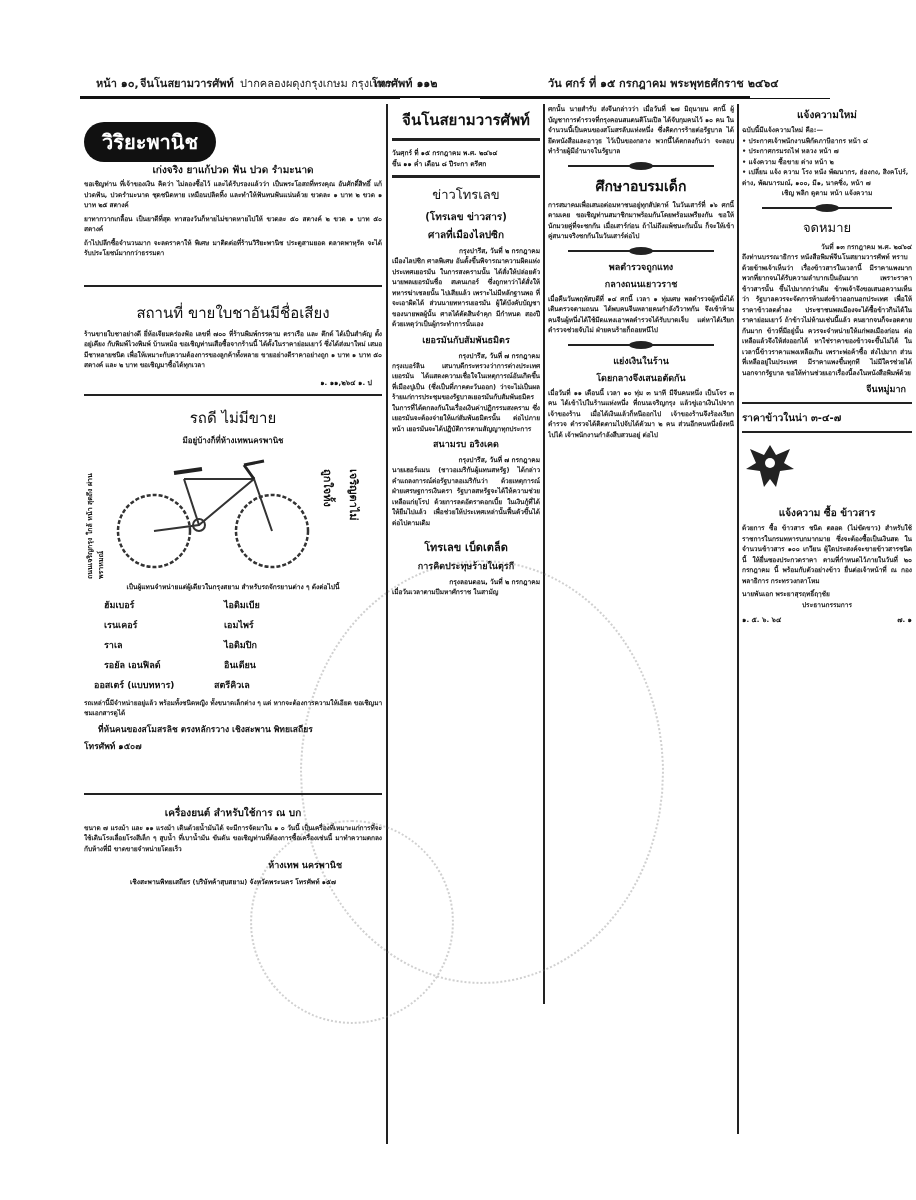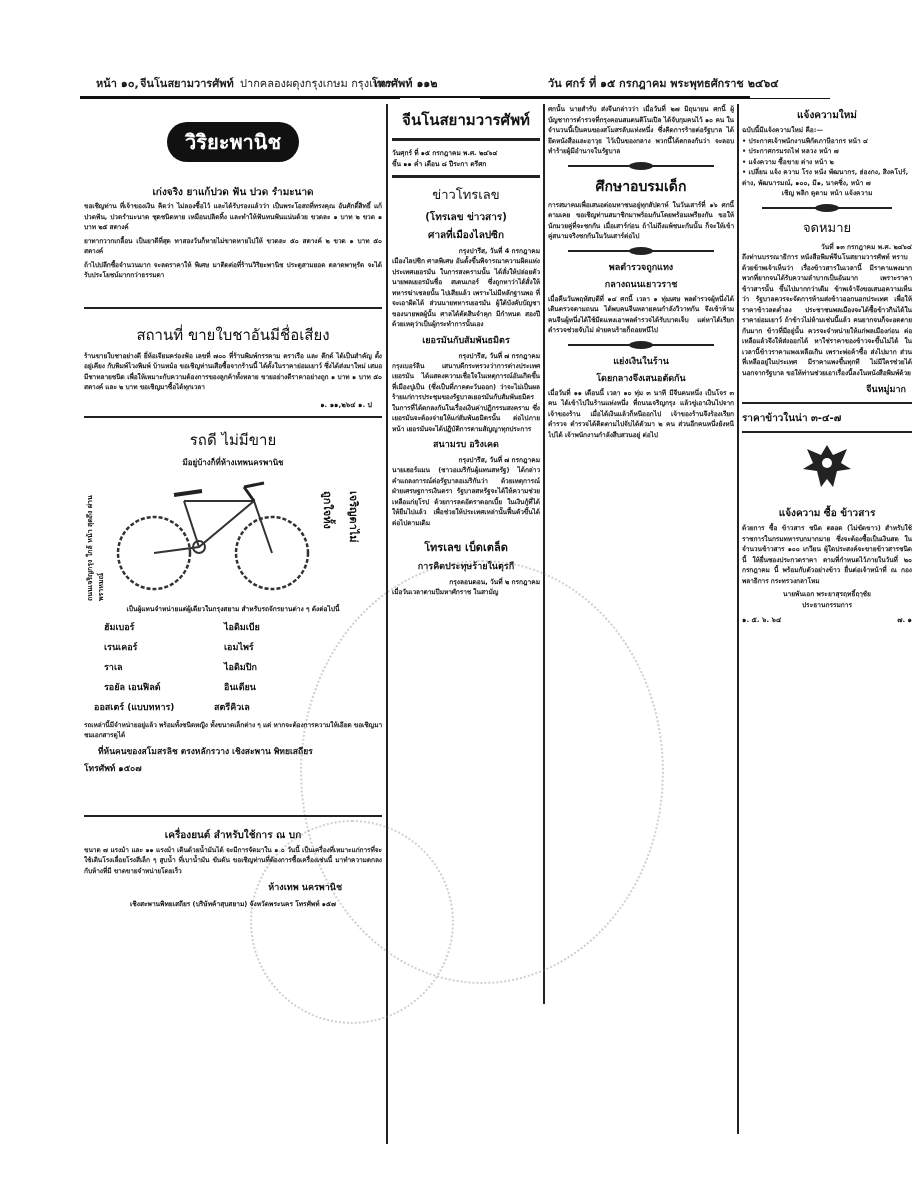--- a/index.html
+++ b/index.html
@@ -3,21 +3,21 @@
 <meta charset="utf-8">
 <style>
   html,body{margin:0;padding:0;background:#fff;}
   body{width:916px;height:1200px;position:relative;overflow:hidden;font-family:"DejaVu Sans",sans-serif;color:#111;}
   .page{position:absolute;left:0;top:0;width:916px;height:1200px;}
   .hdr{position:absolute;top:74px;font-size:11px;font-weight:bold;white-space:nowrap;color:#1a1a1a;}
   .hdr-rule{position:absolute;top:96px;height:3px;background:#111;}
   .col{position:absolute;top:104px;bottom:8px;overflow:hidden;}
   .vrule{position:absolute;top:104px;width:2px;background:#222;}
   p.t{margin:0 0 3px 0;font-size:6.6px;line-height:10.5px;text-align:justify;color:#222;font-weight:bold;letter-spacing:-0.1px;}
-  .ctr{text-align:center;}
+  .ctr{text-align:left;}
   .h2{font-size:13px;font-weight:normal;text-align:center;margin:4px 0;}
   .h3{font-size:10px;font-weight:bold;text-align:center;margin:3px 0;}
   .sub{font-size:8px;text-align:center;margin:2px 0;font-weight:bold;}
   .rule{height:2px;background:#222;margin:6px 0;}
   .flourish{height:2px;background:#222;margin:8px 20px;position:relative;}
   .flourish:after{content:"";position:absolute;left:50%;top:-3px;width:24px;height:8px;margin-left:-12px;background:#222;border-radius:50%;}
   .banner{display:inline-block;background:#111;color:#fff;font-size:20px;padding:4px 18px;border-radius:20px;font-weight:bold;}
   .list-row{display:flex;font-size:9px;font-weight:bold;margin:6px 0;}
   .list-row span{display:block;}
   .mast{font-size:15px;font-weight:bold;text-align:center;margin:4px 0;}
@@ -44,21 +44,21 @@
   <div class="vrule" style="left:543px;height:900px;"></div>
   <div class="vrule" style="left:737px;height:1030px;"></div>
 
   <div class="stipple" style="left:300px;top:560px;width:360px;height:420px;"></div>
   <div class="stipple" style="left:250px;top:820px;width:200px;height:200px;"></div>
 
   <div class="col" style="left:84px;width:298px;">
     <div class="ctr" style="margin-top:18px;">
       <span class="banner">วิริยะพานิช</span>
     </div>
-    <div class="sub" style="font-size:10px;margin-top:22px;">เก่งจริง ยาแก้ปวด ฟัน ปวด รำมะนาด</div>
+    <div class="sub" style="font-size:10px;margin-top:0;">เก่งจริง ยาแก้ปวด ฟัน ปวด รำมะนาด</div>
     <p class="t">ขอเชิญท่าน ที่เจ้าของเงิน คิดว่า ไม่ลองซื้อไว้ และได้รับรองแล้วว่า เป็นพระโอสถที่ทรงคุณ อันศักดิ์สิทธิ์ แก้ปวดฟัน, ปวดรำมะนาด ชุดชนิดหาย เหมือนปลิดทิ้ง และทำให้ฟันทนฟันแน่นด้วย ขวดละ ๑ บาท ๒ ขวด ๑ บาท ๒๕ สตางค์</p>
     <p class="t">ยาทากวากเกลื้อน เป็นยาดีที่สุด ทาสองวันก็หายไม่ขาดหายไปให้ ขวดละ ๕๐ สตางค์ ๒ ขวด ๑ บาท ๕๐ สตางค์</p>
     <p class="t">ถ้าไปปลีกซื้อจำนวนมาก จะลดราคาให้ พิเศษ มาติดต่อที่ร้านวิริยะพานิช ประตูสามยอด ตลาดพาหุรัด จะได้รับประโยชน์มากกว่าธรรมดา</p>
     <div class="rule" style="margin-top:26px;"></div>
 
     <div class="h2" style="font-size:15px;margin-top:14px;">สถานที่ ขายใบชาอันมีชื่อเสียง</div>
     <p class="t">ร้านขายใบชาอย่างดี ยี่ห้อเจียมคร่องฟ้อ เลขที่ ๗๐๐ ที่ร้านพิมพ์กรรคาม ตราเรือ และ ตึกด์ ได้เป็นสำคัญ ตั้งอยู่เคียง กับพิมพ์ไวงพิมพ์ บ้านหม้อ ขอเชิญท่านเสือซื้อจากร้านนี้ ได้ตั้งในราคาย่อมเยาว์ ซึ่งได้ส่งมาใหม่ เสมอ มีชาหลายชนิด เพื่อให้เหมาะกับความต้องการของลูกค้าทั้งหลาย ขายอย่างดีราคาอย่างถูก ๑ บาท ๑ บาท ๕๐ สตางค์ และ ๒ บาท ขอเชิญมาซื้อได้ทุกเวลา</p>
     <div style="text-align:right;font-size:7px;font-weight:bold;margin:6px 10px;">๑. ๑๑,๒๖๔ ๑. ป</div>
     <div class="rule"></div>
 
@@ -115,21 +115,21 @@
 
   <div class="col" style="left:392px;width:148px;">
     <div class="mast">จีนโนสยามวารศัพท์</div>
     <div class="rule" style="height:3px;"></div>
     <div style="font-size:6.6px;font-weight:bold;">วันศุกร์ ที่ ๑๕ กรกฎาคม พ.ศ. ๒๔๖๔</div>
     <div style="font-size:6.6px;font-weight:bold;">ขึ้น ๑๑ ค่ำ เดือน ๘ ปีระกา ตรีศก</div>
     <div class="rule" style="height:3px;"></div>
     <div class="h2">ข่าวโทรเลข</div>
     <div class="h3">(โทรเลข ข่าวสาร)</div>
     <div class="h3">ศาลที่เมืองไลปซิก</div>
-    <div style="font-size:6.6px;font-weight:bold;text-align:right;">กรุงปารีส, วันที่ 4 กรกฎาคม</div>
+    <div style="font-size:6.6px;font-weight:bold;text-align:right;">กรุงปารีส, วันที่ ๒ กรกฎาคม</div>
     <p class="t">เมืองไลปซิก ศาลพิเศษ อันตั้งขึ้นพิจารณาความผิดแห่งประเทศเยอรมัน ในการสงครามนั้น ได้สั่งให้ปล่อยตัวนายพลเยอรมันชื่อ สเตนเกอร์ ซึ่งถูกหาว่าได้สั่งให้ทหารฆ่าเชลยนั้น ไปเสียแล้ว เพราะไม่มีหลักฐานพอ ที่จะเอาผิดได้ ส่วนนายทหารเยอรมัน ผู้ใต้บังคับบัญชาของนายพลผู้นั้น ศาลได้ตัดสินจำคุก มีกำหนด สองปี ด้วยเหตุว่าเป็นผู้กระทำการนั้นเอง</p>
     <div class="h3" style="font-size:9px;">เยอรมันกับสัมพันธมิตร</div>
     <div style="font-size:6.6px;font-weight:bold;text-align:right;">กรุงปารีส, วันที่ ๗ กรกฎาคม</div>
     <p class="t">กรุงเบอร์ลิน เสนาบดีกระทรวงว่าการต่างประเทศเยอรมัน ได้แสดงความเชื่อใจในเหตุการณ์อันเกิดขึ้น ที่เมืองปูเป็น (ซึ่งเป็นที่ภาคตะวันออก) ว่าจะไม่เป็นผลร้ายแก่การประชุมของรัฐบาลเยอรมันกับสัมพันธมิตร ในการที่ได้ตกลงกันในเรื่องเงินค่าปฏิกรรมสงคราม ซึ่งเยอรมันจะต้องจ่ายให้แก่สัมพันธมิตรนั้น ต่อไปภายหน้า เยอรมันจะได้ปฏิบัติการตามสัญญาทุกประการ</p>
     <div class="h3" style="font-size:9px;">สนามรบ อริงเคด</div>
     <div style="font-size:6.6px;font-weight:bold;text-align:right;">กรุงปารีส, วันที่ ๗ กรกฎาคม</div>
     <p class="t">นายเฮอร์แมน (ชาวอเมริกันผู้แทนสหรัฐ) ได้กล่าวคำแถลงการณ์ต่อรัฐบาลอเมริกันว่า ด้วยเหตุการณ์ฝ่ายเศรษฐการเงินตรา รัฐบาลสหรัฐจะได้ให้ความช่วยเหลือแก่ยุโรป ด้วยการลดอัตราดอกเบี้ย ในเงินกู้ที่ได้ให้ยืมไปแล้ว เพื่อช่วยให้ประเทศเหล่านั้นฟื้นตัวขึ้นได้ต่อไปตามเดิม</p>
     <div class="h3" style="font-size:11px;margin-top:10px;">โทรเลข เบ็ดเตล็ด</div>
     <div class="h3" style="font-size:9px;">การคิดประทุษร้ายในตุรกี</div>
     <div style="font-size:6.6px;font-weight:bold;text-align:right;">กรุงลอนดอน, วันที่ ๒ กรกฎาคม</div>
@@ -169,20 +169,20 @@
     <div class="date-box">ราคาข้าวในน่า ๓-๔-๗</div>
     <div class="rule"></div>
     <div class="ctr" style="margin:6px 0;">
       <svg width="56" height="56" viewBox="0 0 56 56">
         <path d="M28 6 L34 16 L48 10 L42 24 L52 30 L38 32 L34 48 L28 40 L22 48 L18 32 L4 30 L14 24 L8 10 L22 16 Z" fill="#222"></path>
         <circle cx="28" cy="24" r="5" fill="#fff"></circle>
       </svg>
     </div>
     <div class="h3">แจ้งความ ซื้อ ข้าวสาร</div>
     <p class="t">ด้วยการ ซื้อ ข้าวสาร ชนิด ตลอด (ไม่ขัดขาว) สำหรับใช้ ราชการในกรมทหารบกมากมาย ซึ่งจะต้องซื้อเป็นเงินสด ในจำนวนข้าวสาร ๑๐๐ เกวียน ผู้ใดประสงค์จะขายข้าวสารชนิดนี้ ให้ยื่นซองประกวดราคา ตามที่กำหนดไว้ภายในวันที่ ๒๐ กรกฎาคม นี้ พร้อมกับตัวอย่างข้าว ยื่นต่อเจ้าหน้าที่ ณ กองพลาธิการ กระทรวงกลาโหม</p>
-    <div class="bullet" style="text-align:center;">นายพันเอก พระยาสุรฤทธิ์ฤๅชัย</div>
+    <div class="bullet" style="text-align:left;">นายพันเอก พระยาสุรฤทธิ์ฤๅชัย</div>
     <div class="bullet" style="text-align:center;">ประธานกรรมการ</div>
     <div style="display:flex;justify-content:space-between;font-size:7px;font-weight:bold;margin-top:4px;">
       <span>๑. ๕. ๖. ๖๔</span>
       <span>๗. ๑</span>
     </div>
   </div>
 </div>
 
 </body></html>

